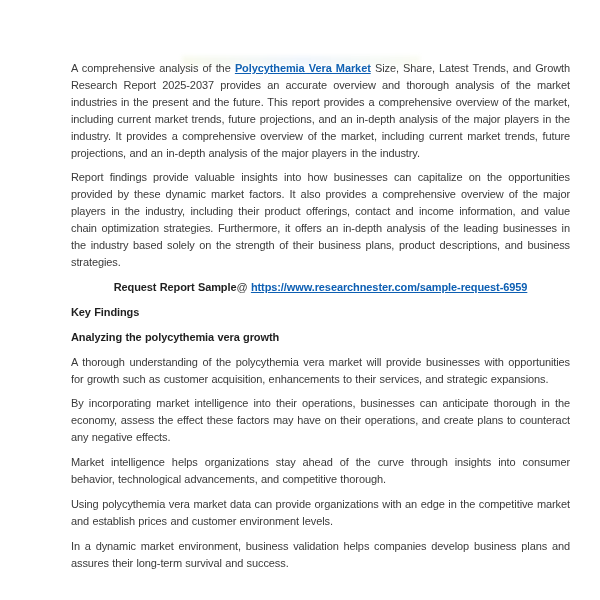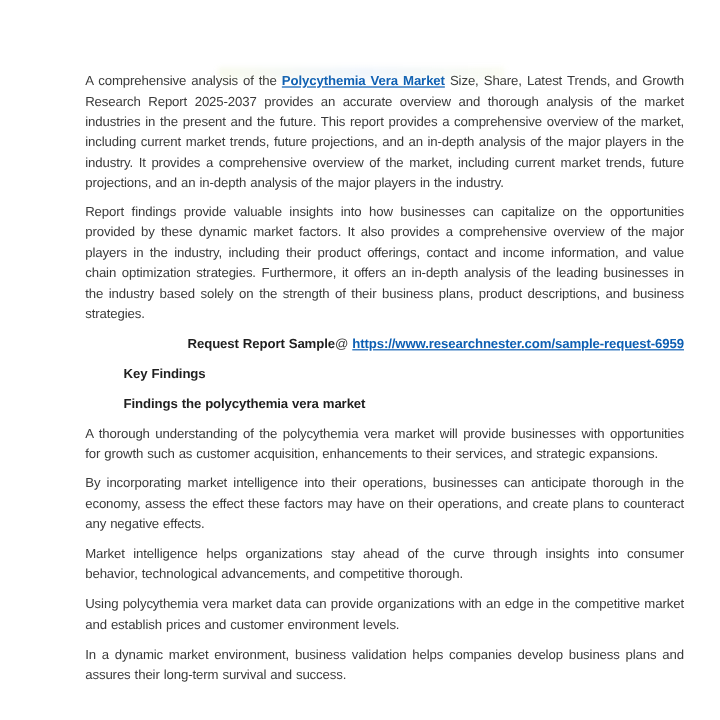--- a/index.html
+++ b/index.html
@@ -24,27 +24,26 @@
     line-height: 16.9px;
     letter-spacing: -0.1px;
     color: #3a3a3a;
     word-spacing: 0.4px;
   }
   p {
     margin: 0 0 8px 0;
     text-align: justify;
   }
   p.no-justify {
-    text-align: right;
+    text-align: center;
   }
   .heading {
     font-weight: bold;
     color: #1f1f1f;
     text-align: left;
-    margin-left: 32px;
   }
   .bold-label {
     font-weight: bold;
     color: #1f1f1f;
   }
   a.doc-link {
     color: #0d5fb3;
     font-weight: bold;
     text-decoration: underline;
     cursor: pointer;
@@ -76,21 +75,21 @@
   </p>
 
   <p>Report findings provide valuable insights into how businesses can capitalize on the opportunities provided by these dynamic market factors. It also provides a comprehensive overview of the major players in the industry, including their product offerings, contact and income information, and value chain optimization strategies. Furthermore, it offers an in-depth analysis of the leading businesses in the industry based solely on the strength of their business plans, product descriptions, and business strategies.</p>
 
   <p class="no-justify">
     <span class="bold-label">Request Report Sample</span><span>@ </span><a class="doc-link">https://www.researchnester.com/sample-request-6959</a>
   </p>
 
   <p class="heading">Key Findings</p>
 
-  <p class="heading">Findings the polycythemia vera market</p>
+  <p class="heading">Analyzing the polycythemia vera growth</p>
 
   <p>A thorough understanding of the polycythemia vera market will provide businesses with opportunities for growth such as customer acquisition, enhancements to their services, and strategic expansions.</p>
 
   <p>By incorporating market intelligence into their operations, businesses can anticipate thorough in the economy, assess the effect these factors may have on their operations, and create plans to counteract any negative effects.</p>
 
   <p>Market intelligence helps organizations stay ahead of the curve through insights into consumer behavior, technological advancements, and competitive thorough.</p>
 
   <p>Using polycythemia vera market data can provide organizations with an edge in the competitive market and establish prices and customer environment levels.</p>
 
   <p>In a dynamic market environment, business validation helps companies develop business plans and assures their long-term survival and success.</p>

